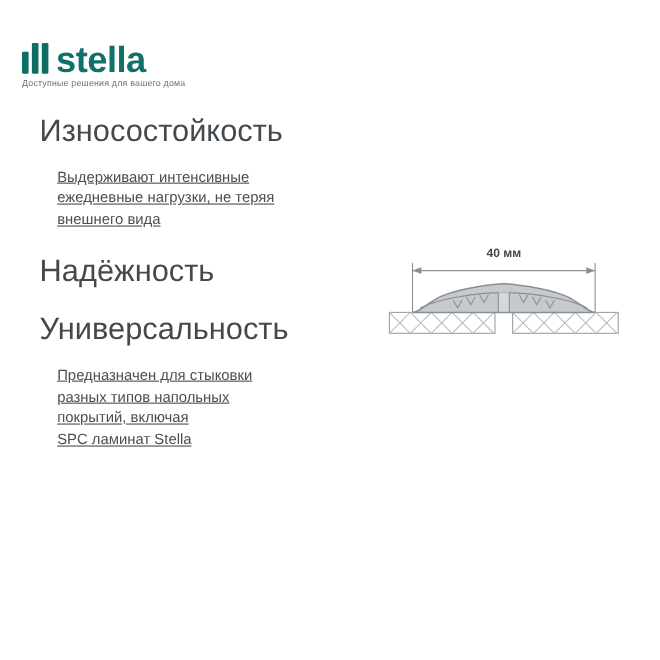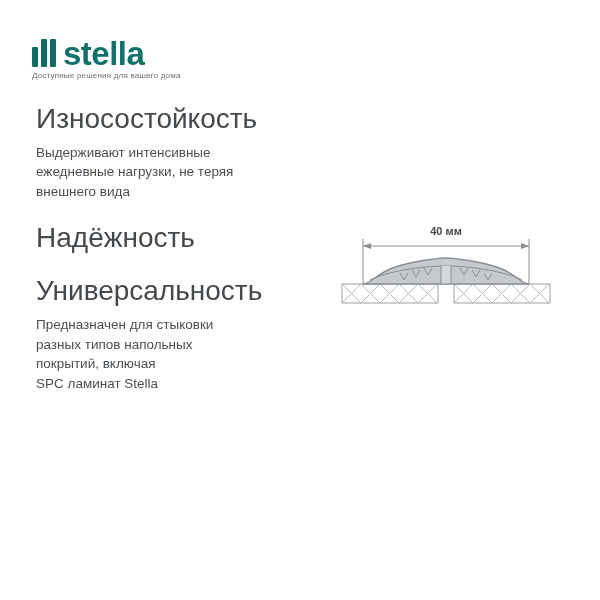--- a/index.html
+++ b/index.html
@@ -18,21 +18,21 @@
   .page {
     position: relative;
     width: 600px;
     height: 600px;
     box-sizing: border-box;
   }
 
   
   .logo-block {
     position: absolute;
-    left: 32px;
+    left: 20px;
     top: 36px;
     width: 300px;
   }
   .logo-row {
     display: flex;
     align-items: center;
     height: 34px;
   }
   .logo-mark {
     display: flex;
@@ -77,28 +77,29 @@
     font-size: 28px;
     color: #44494d;
     margin: 0 0 8px 0;
     font-weight: normal;
     line-height: 1.1;
   }
   .feature-text {
     font-size: 13.5px;
     line-height: 1.45;
     color: #4a4f54;
-    margin: 0;
+    margin: 16px;
     white-space: pre-line;
+    text-decoration: underline;
   }
 
   
   .diagram {
     position: absolute;
-    left: 330px;
+    left: 342px;
     top: 225px;
     width: 232px;
     height: 100px;
   }
   .dim-label {
     position: absolute;
     top: 0;
     left: 0;
     width: 100%;
     text-align: center;

